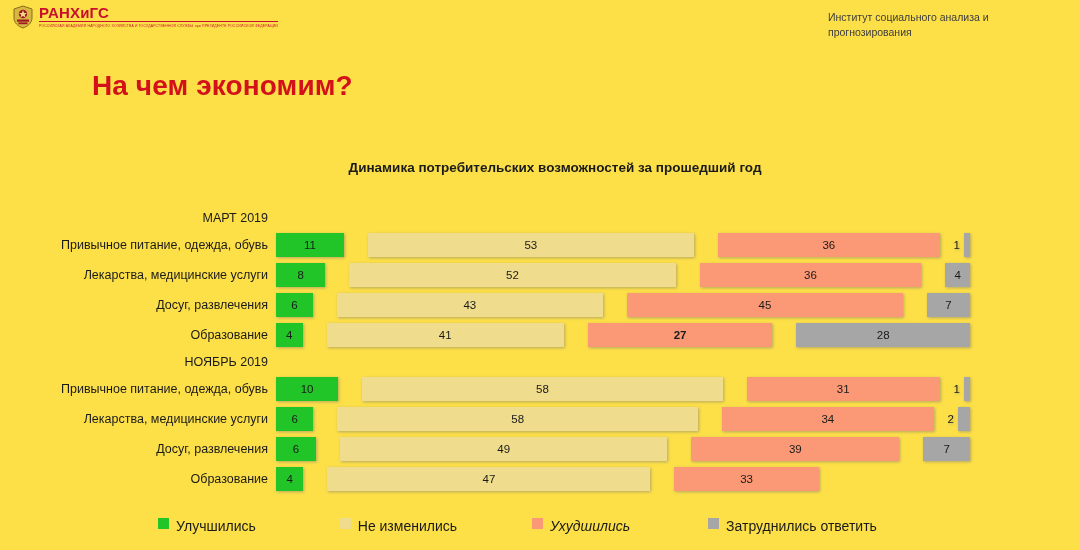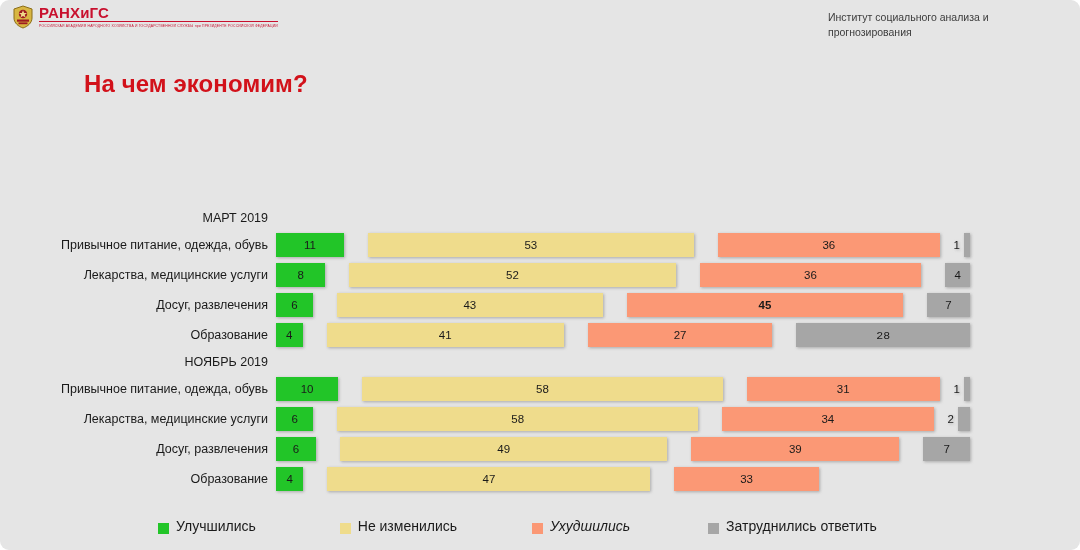--- a/index.html
+++ b/index.html
@@ -3,21 +3,21 @@
 <meta charset="utf-8">
 <style>
   * { box-sizing: border-box; }
   html, body {
     margin: 0; padding: 0;
     width: 1080px; height: 550px;
     background: #ffffff;
     font-family: "Liberation Sans", sans-serif;
     overflow: hidden;
   }
-  .slide { position: relative; width: 1080px; height: 550px; background:#e5e5e5;border-radius:9px; }
+  .slide { position: relative; width: 1080px; height: 550px; background:#fde047; }
 
   
   .logo-block { position: absolute; left: 12px; top: 5px; display: flex; align-items: center; gap: 5px; }
   .logo-emblem { width: 22px; height: 24px; position: relative; }
   .logo-text-wrap { display: flex; flex-direction: column; line-height: 1; }
   .logo-title {
     font-family: "Liberation Sans", sans-serif;
     font-weight: bold; font-size: 15px; color: #c8102e; letter-spacing: .2px;
   }
   .logo-sub {
@@ -25,22 +25,22 @@
     margin-top: 2px; white-space: nowrap; transform-origin: left top;
   }
   .logo-rule { height:1px; background:#c8102e; margin:1px 0; }
 
   .inst-title {
     position: absolute; left: 828px; top: 10px; width: 240px;
     font-size: 10.5px; color: #3c3c3c; line-height: 1.45;
   }
 
   .slide-title {
-    position: absolute; left: 84px; top: 70px;
-    font-size: 24px; font-weight: bold; color: #d2111a; letter-spacing: .1px;
+    position: absolute; left: 92px; top: 70px;
+    font-size: 28px; font-weight: bold; color: #d2111a; letter-spacing: .1px;
   }
 
   .chart-title {
     position: absolute; left: 0; top: 160px; width: 1080px;
     text-align: center; padding-left: 30px;
     font-size: 13.5px; font-weight: bold; color: #1a1a1a;
   }
 
   
   .chart { position: absolute; left: 0; top: 206px; width: 1080px; }
@@ -66,21 +66,21 @@
     font-size: 11.5px; color: #1a1a1a; overflow: visible; white-space: nowrap;
   }
   .seg.tiny { justify-content: flex-start; }
   .seg.tiny > span { position: relative; left: -10px; }
 
   
   .legend {
     position: absolute; left: 0; top: 518px; width: 1080px;
     display: flex; align-items: center; padding-left: 158px;
   }
-  .legend-item { display: flex; align-items: flex-end; font-size: 14px; color: #1a1a1a; }
+  .legend-item { display: flex; align-items: flex-start; font-size: 14px; color: #1a1a1a; }
   .legend-swatch { width: 11px; height: 11px; margin-right: 7px; display:inline-block; }
 </style>
 </head>
 <body>
 
 <div class="slide">
 
   <div class="logo-block">
     <div class="logo-emblem">
       <svg width="22" height="24" viewBox="0 0 22 24" xmlns="http://www.w3.org/2000/svg">
@@ -95,20 +95,21 @@
       <div class="logo-title">РАНХиГС</div>
       <div class="logo-rule"></div>
       <div class="logo-sub">РОССИЙСКАЯ АКАДЕМИЯ НАРОДНОГО ХОЗЯЙСТВА И ГОСУДАРСТВЕННОЙ СЛУЖБЫ при ПРЕЗИДЕНТЕ РОССИЙСКОЙ ФЕДЕРАЦИИ</div>
     </div>
   </div>
 
   <div class="inst-title">Институт социального анализа и прогнозирования</div>
 
   <div class="slide-title">На чем экономим?</div>
 
+  <div class="chart-title">Динамика потребительских возможностей за прошедший год</div>
 
   <div class="chart" id="chart">
       <div class="group-header">МАРТ 2019</div>
       <div class="row">
         <div class="row-label">Привычное питание, одежда, обувь</div>
         <div class="bar">
           <div class="seg" style="width: 75.5842px; background: rgb(34, 197, 40);">
             <span>11</span>
           </div>
           <div class="seg" style="width: 364.178px; background: rgb(239, 220, 140);">
@@ -141,41 +142,41 @@
       </div>
       <div class="row">
         <div class="row-label">Досуг, развлечения</div>
         <div class="bar">
           <div class="seg" style="width: 41.2277px; background: rgb(34, 197, 40);">
             <span>6</span>
           </div>
           <div class="seg" style="width: 298px; background: rgb(239, 220, 140);">
             <span>43</span>
           </div>
-          <div class="seg" style="width: 309.208px; background: rgb(251, 152, 117); font-weight: bold;">
+          <div class="seg" style="width: 309.208px; background: rgb(251, 152, 117);">
             <span>45</span>
           </div>
           <div class="seg" style="width: 48.099px; background: rgb(166, 166, 166);">
             <span>7</span>
           </div>
         </div>
       </div>
       <div class="row">
         <div class="row-label">Образование</div>
         <div class="bar">
           <div class="seg" style="width: 27.4851px; background: rgb(34, 197, 40);">
             <span>4</span>
           </div>
           <div class="seg" style="width: 246px; background: rgb(239, 220, 140); align-items: center;">
             <span>41</span>
           </div>
-          <div class="seg" style="width: 191px; background: rgb(251, 152, 117);">
+          <div class="seg" style="width: 191px; background: rgb(251, 152, 117); font-weight: bold;">
             <span>27</span>
           </div>
-          <div class="seg" style="width: 180px; background: rgb(166, 166, 166); font-family: Liberation Mono, monospace;">
+          <div class="seg" style="width: 180px; background: rgb(166, 166, 166);">
             <span>28</span>
           </div>
         </div>
       </div>
       <div class="group-header">НОЯБРЬ 2019</div>
       <div class="row">
         <div class="row-label">Привычное питание, одежда, обувь</div>
         <div class="bar">
           <div class="seg" style="width: 68.7129px; background: rgb(34, 197, 40);">
             <span>10</span>

